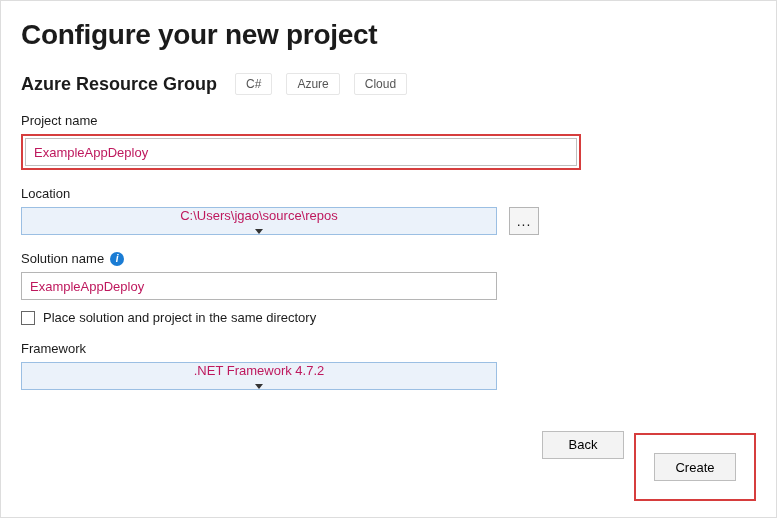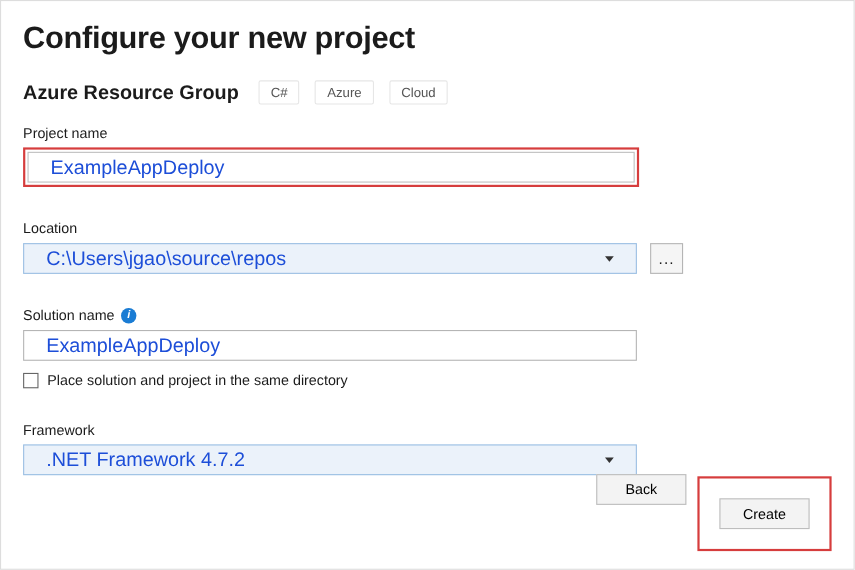--- a/index.html
+++ b/index.html
@@ -34,21 +34,21 @@
   .tags { display: flex; gap: 14px; }
   .tag {
     font-size: 12px;
     color: #555;
     padding: 3px 10px;
     border: 1px solid #e6e6e6;
     border-radius: 2px;
     background: #fff;
   }
 
-  .field { margin-bottom: 30px; }
+  .field { margin-bottom: 16px; }
   .label {
     font-size: 13px;
     font-weight: 400;
     color: #1b1b1b;
     display: flex;
     align-items: center;
     gap: 6px;
     margin-bottom: 6px;
   }
   .info-icon {
@@ -61,26 +61,26 @@
     display: inline-flex;
     align-items: center; justify-content: center;
     font-style: italic;
   }
 
   .row { display: flex; align-items: center; gap: 12px; }
   .input, .select {
     height: 28px;
     border: 1px solid #b5b5b5;
     background: #fff;
-    padding: 0 20px;
+    padding: 0 8px;
     font-family: inherit;
-    font-size: 18px;
-    color: #1d4ed8;
-  }
-  .wfull { width: 558px; }
+    font-size: 13px;
+    color: #be185d;
+  }
+  .wfull { width: 476px; flex-direction: column; }
   .select {
     background: #ebf2fa;
     border-color: #9bbfe3;
     position: relative;
     display: flex;
     align-items: center;
     justify-content: space-between;
   }
   .chev {
     width: 0; height: 0;

